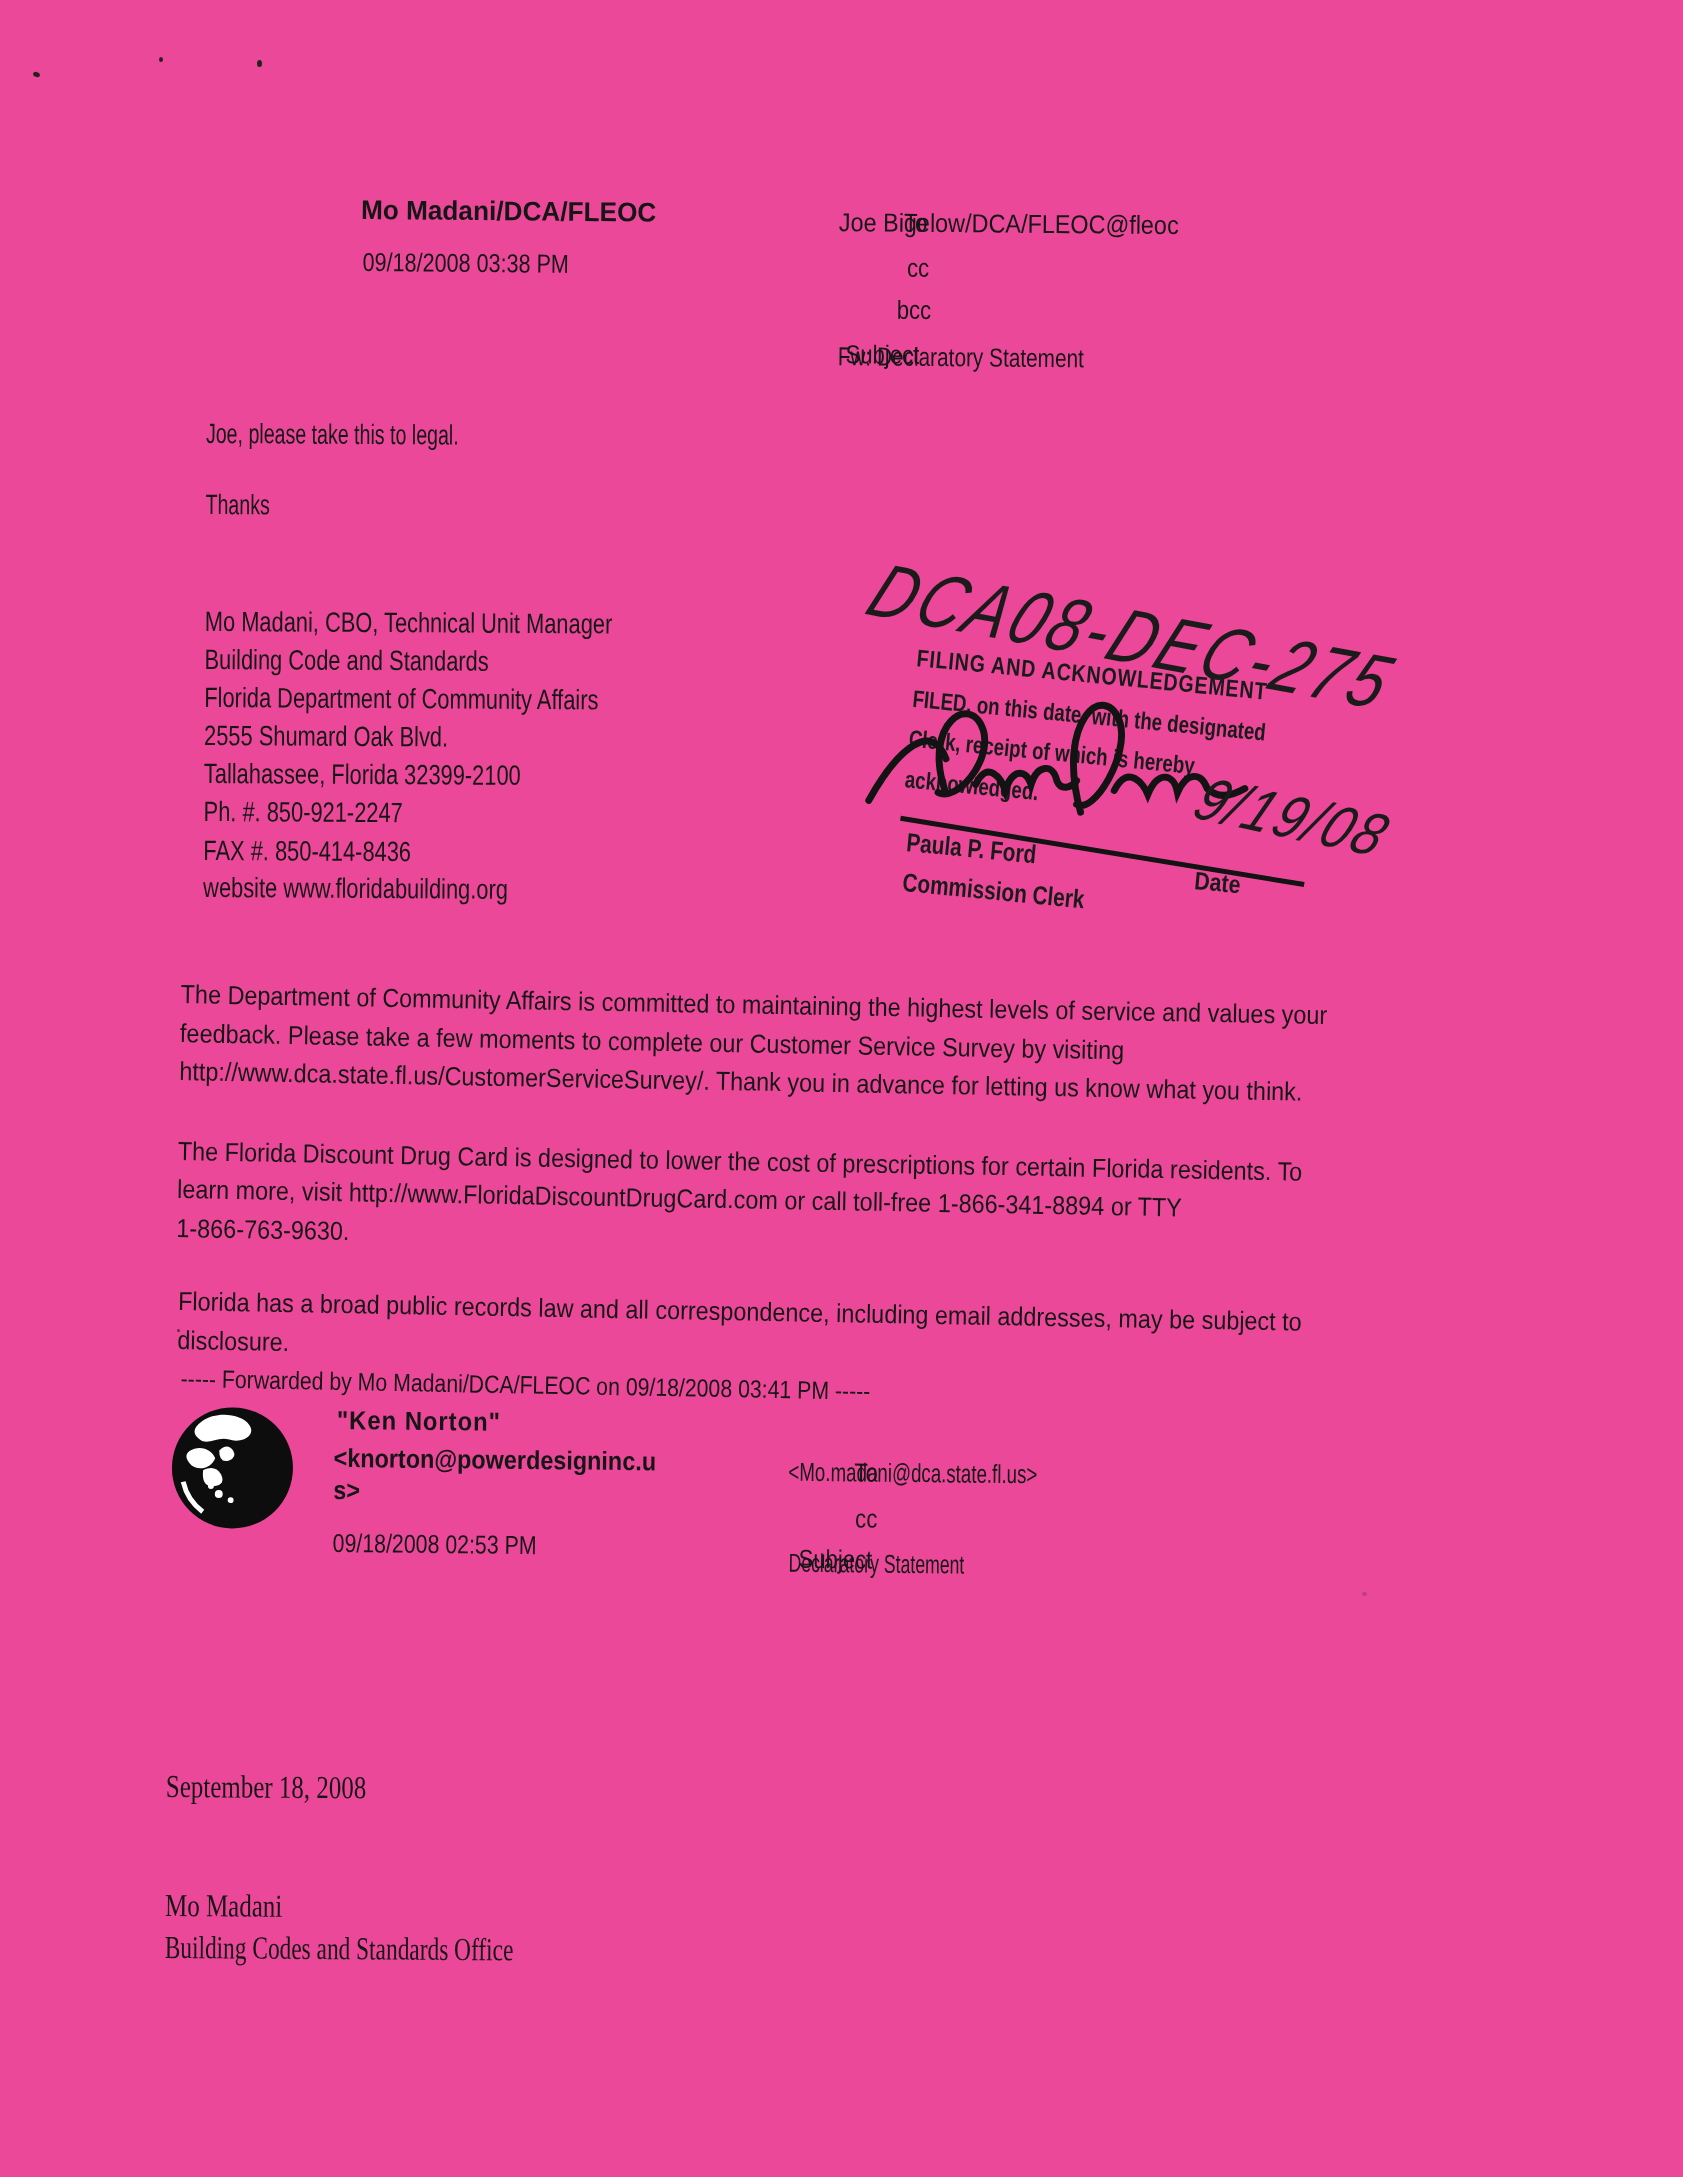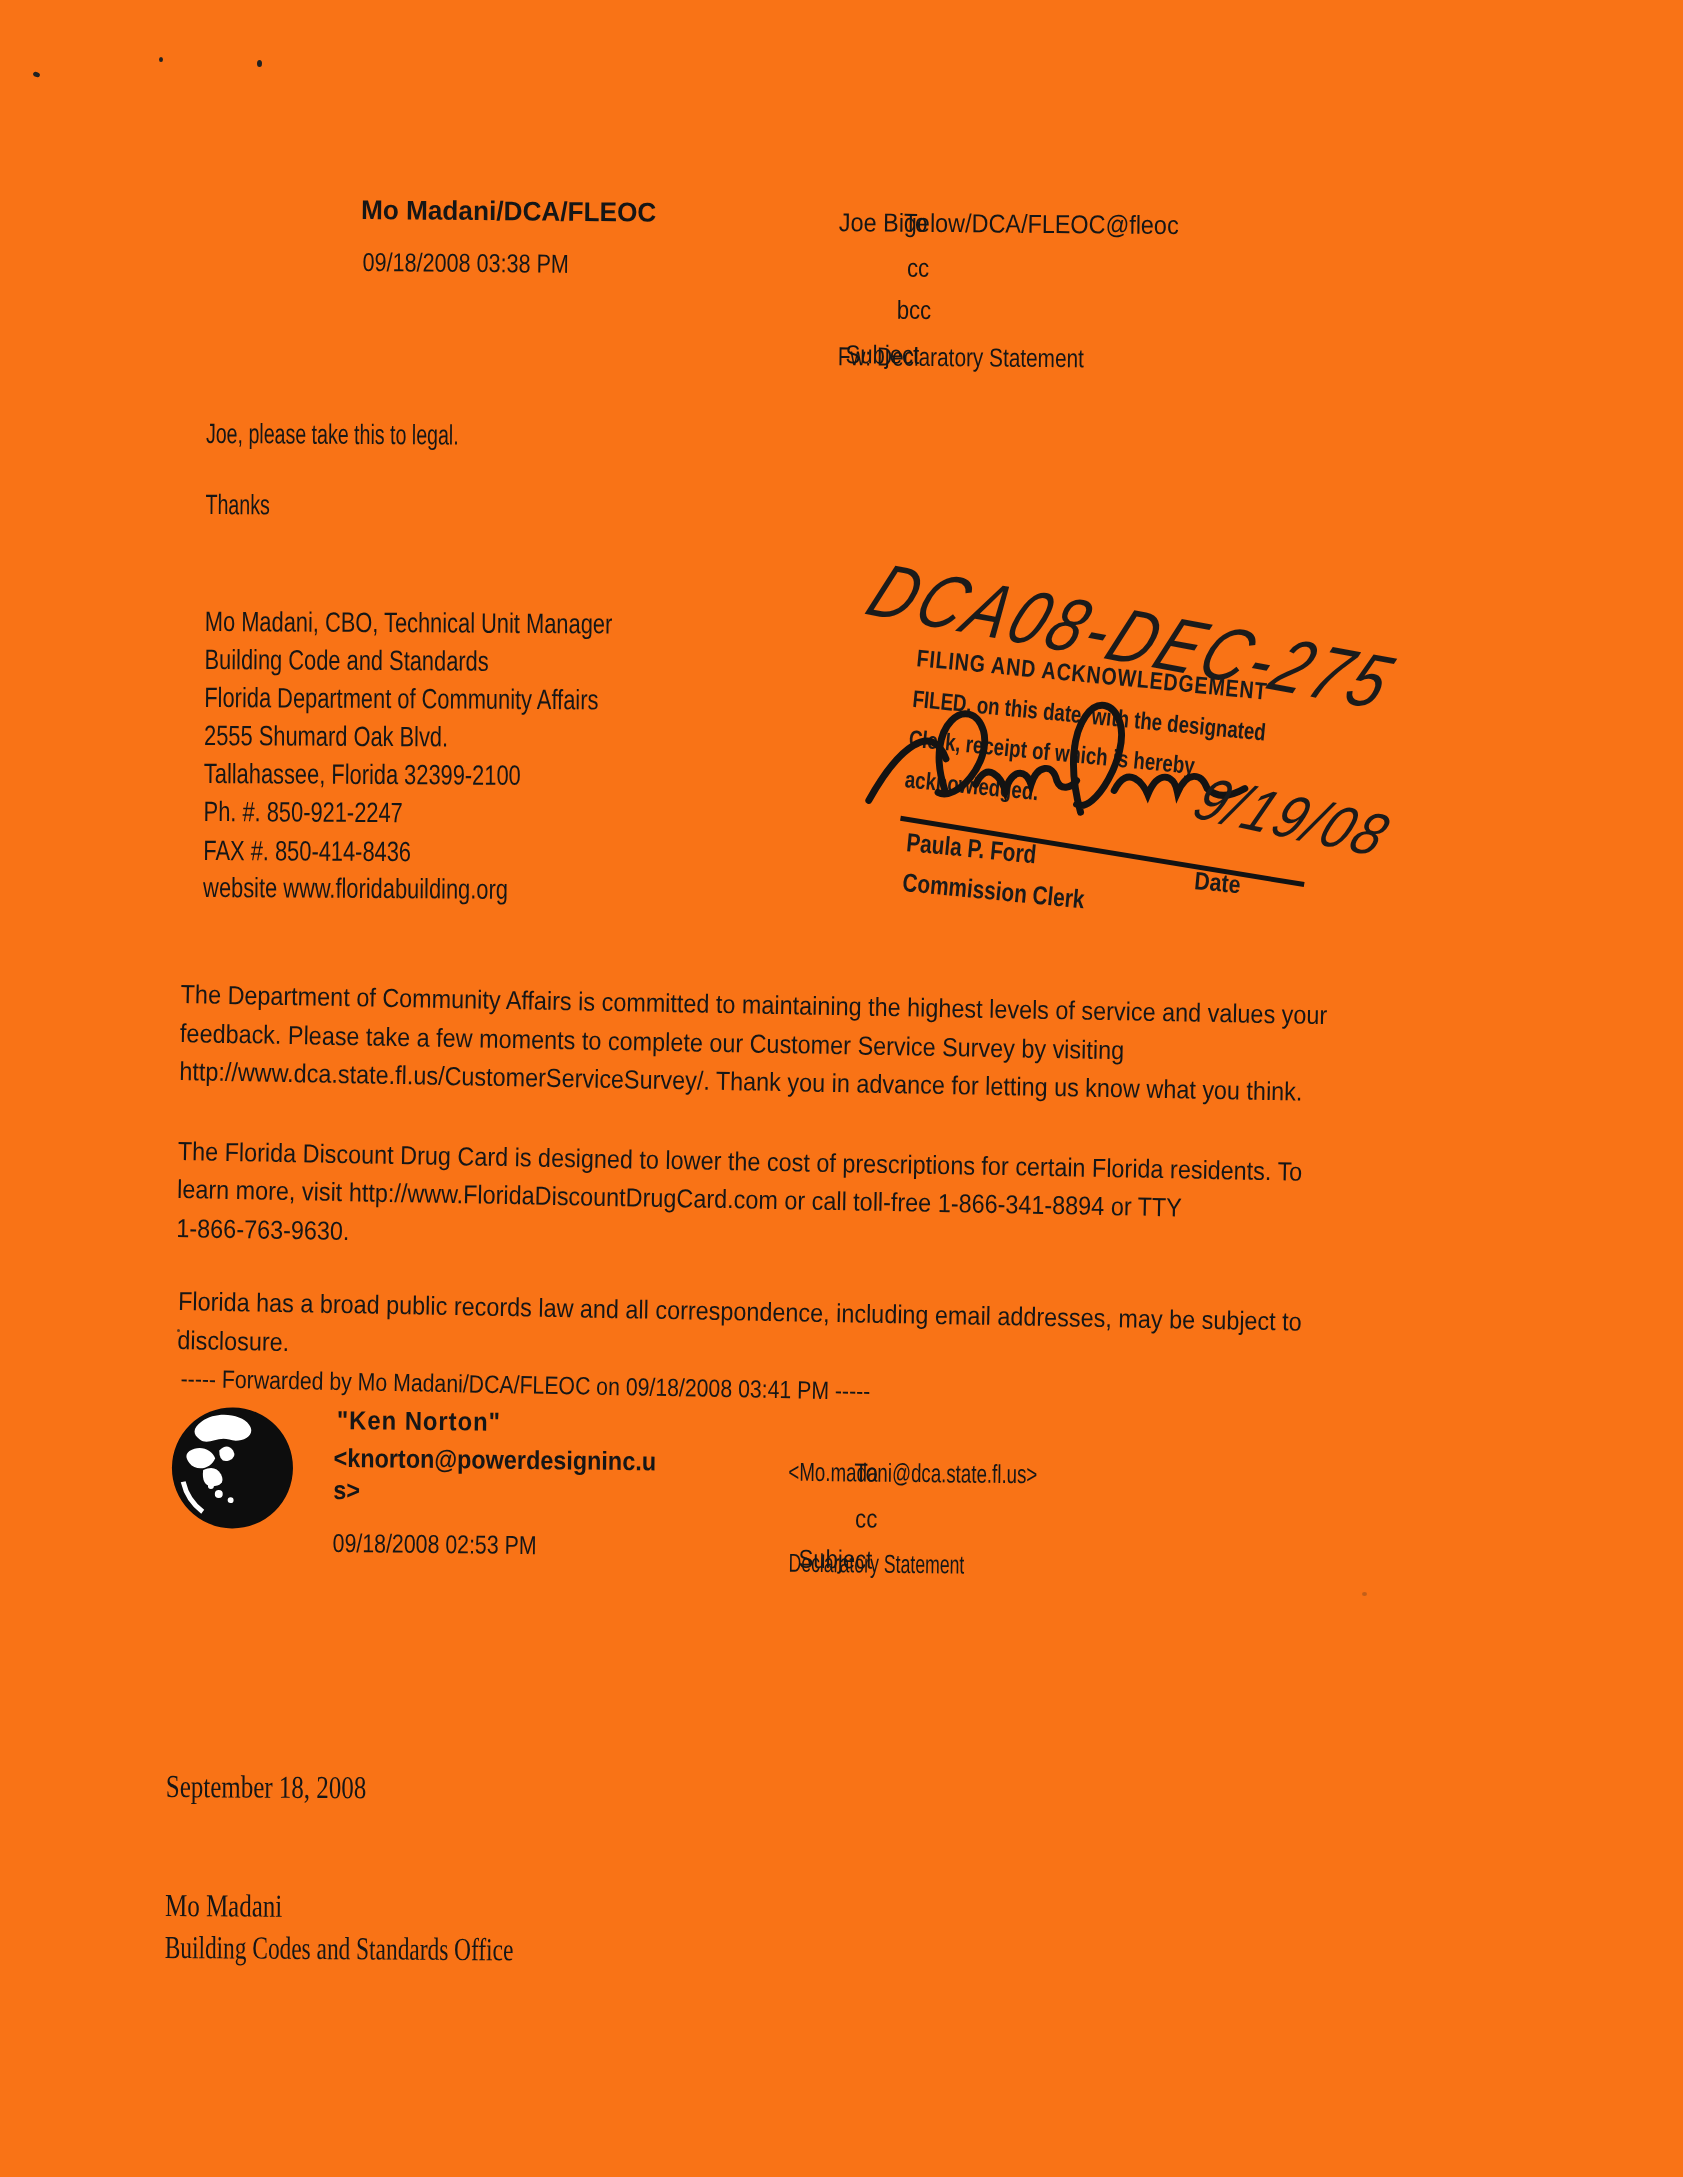--- a/index.html
+++ b/index.html
@@ -1,18 +1,18 @@
 <!DOCTYPE html>
 <html><head>
 <meta charset="utf-8">
 <style>
   html,body{margin:0;padding:0;background:#e8e8e8;}
   .page{
     position:relative;width:1683px;height:2177px;margin:0 auto;
-    background:#f97316;overflow:hidden;
+    background:#ec4899;overflow:hidden;
     font-family:"Liberation Sans",sans-serif;color:#161616;
   }
   .ln{position:absolute;white-space:nowrap;transform-origin:0 0;line-height:1.15;}
   .b{font-weight:bold;}
   .serif{font-family:"Liberation Serif",serif;}
   .label-col{text-align:right;}
   .speck{position:absolute;background:#222;border-radius:50%;}
   .rot-group{position:absolute;left:0;top:0;width:1683px;height:2177px;transform-origin:178px 980px;}
   .stamp{position:absolute;left:851px;top:535px;width:752px;height:416px;}
   .stamp .ln{color:#1b1b1b;}

